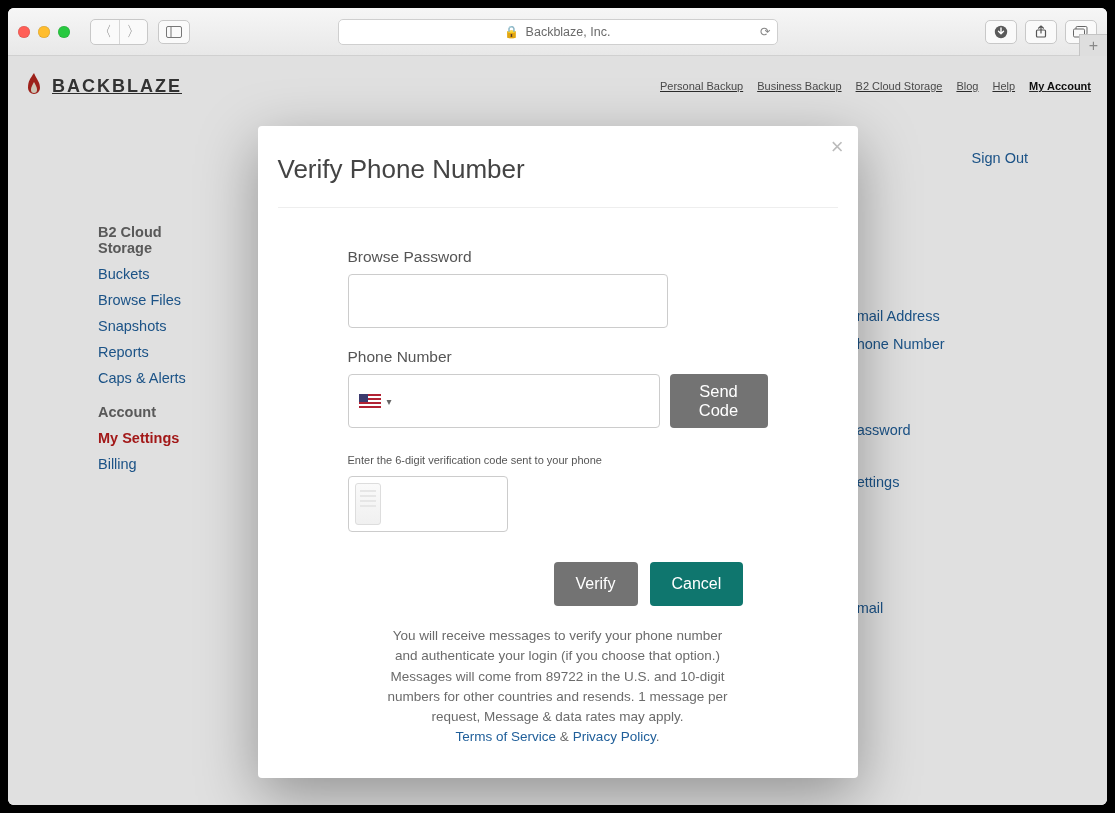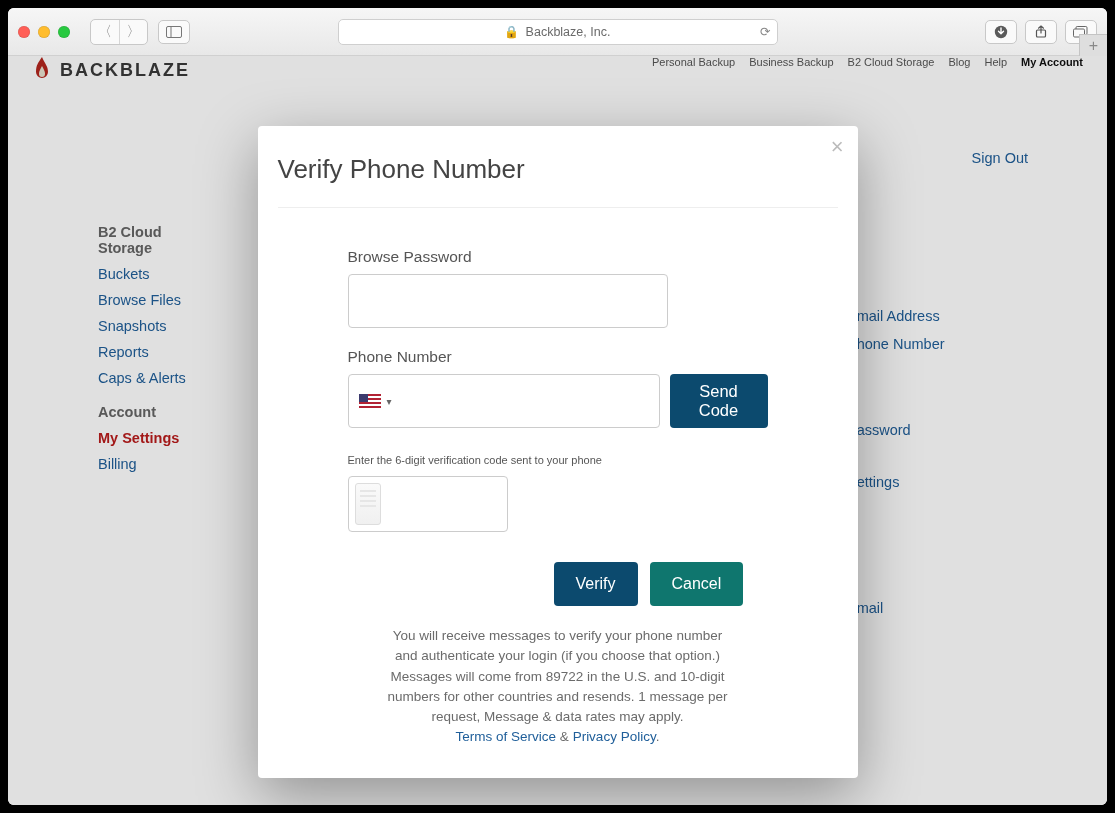--- a/index.html
+++ b/index.html
@@ -33,22 +33,23 @@
   }
   .addr .lock{ color:#5fa463; font-size:12px;}
   .addr .reload{ position:absolute; right:6px; color:#888;}
   .right-tools { margin-left:auto; display:flex; gap:8px;}
   .toolbtn{ width:32px; height:24px; border:1px solid #c8c8c8; border-radius:5px; background:#fafafa; display:flex; align-items:center; justify-content:center; color:#555; font-size:13px;}
   .newtab{ position:absolute; right:0; bottom:-1px; width:28px; height:22px; background:#dedede; border-left:1px solid #c4c4c4; border-top:1px solid #c4c4c4; color:#888; display:flex; align-items:center; justify-content:center; font-size:16px;}
 
   
   .page { position:relative; height: calc(100% - 48px); background:#fff; overflow:hidden;}
   .topnav {
-    height:60px; display:flex; align-items:flex-start; padding:0 24px;
+    height:60px; display:flex; align-items:center; padding:0 16px;
     border-bottom:0;
+    text-decoration:underline;
   }
   .logo { display:flex; align-items:center; gap:8px; font-weight:700; letter-spacing:2px; color:#3a3a3a; font-size:18px;}
   .flame { width:20px; height:28px; }
   .menu { margin-left:auto; display:flex; gap:14px; font-size:11px; color:#555;}
   .menu .active{ color:#111; font-weight:600;}
   .sidebar { width: 200px; padding-left: 90px; position:absolute; top: 150px; }
   .side-h { font-size:14.5px; font-weight:600; color:#666; margin: 18px 0 10px;}
   .side-a { display:block; font-size:14.5px; color:#205f9a; margin: 10px 0; text-decoration:none;}
   .side-a.current{ color:#b91c1c; font-weight:600;}
   .main-col { position:absolute; left: 400px; top: 94px; width: 620px; font-size:14.5px; color:#205f9a;}
@@ -84,21 +85,21 @@
     display:flex; align-items:center; padding:0 10px; gap:6px;
   }
   .flag{ width:22px; height:14px; background: linear-gradient(#b22234, #b22234); position:relative; display:inline-block;}
   .flag::before{ content:""; position:absolute; inset:0; background: repeating-linear-gradient(#b22234 0 2px, #fff 2px 4px);}
   .flag::after{ content:""; position:absolute; left:0; top:0; width:9px; height:8px; background:#3c3b6e;}
   .caret{ font-size:10px; color:#666;}
   .btn{
     border:none; border-radius:4px; font-size:16.5px; padding: 0 20px; height:54px; cursor:pointer;
     display:inline-flex; align-items:center; justify-content:center;
   }
-  .btn-primary{ background:#0c4a6e; color:#fff;}
+  .btn-primary{ background:#737373; color:#fff;}
   .btn-muted{ background:#0f766e; color:#fff;}
   .code-label{ font-size:11px; color:#555; margin-bottom:10px;}
   .code-row{ display:flex; gap:0; margin-bottom: 30px;}
   .code-box{
     width:160px; height:56px; border:1px solid #ccc; border-radius:4px; background:#fff;
     display:flex; align-items:center; padding-left:6px;
   }
   .phone-ico{
     width:26px; height:42px; border:1px solid #ddd; border-radius:3px; background:linear-gradient(#fafafa,#f0f0f0);
     position:relative;

